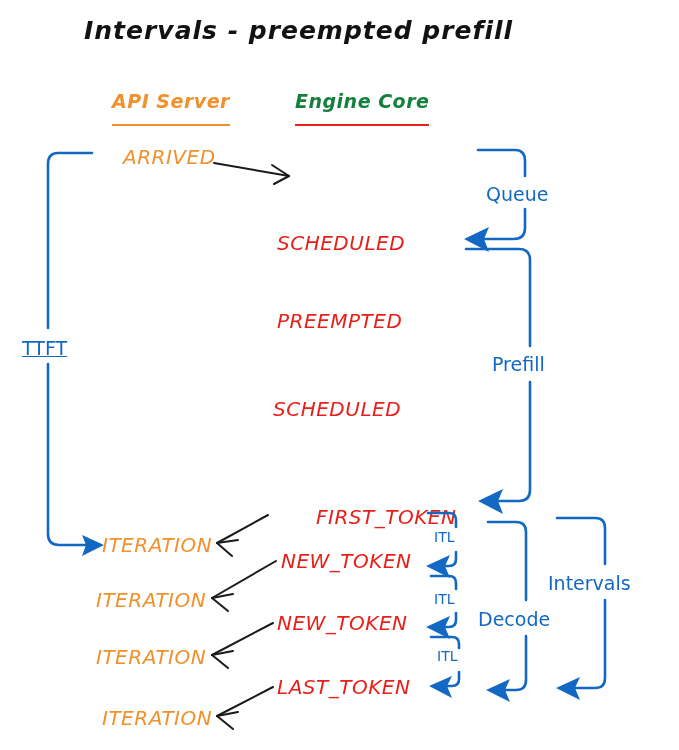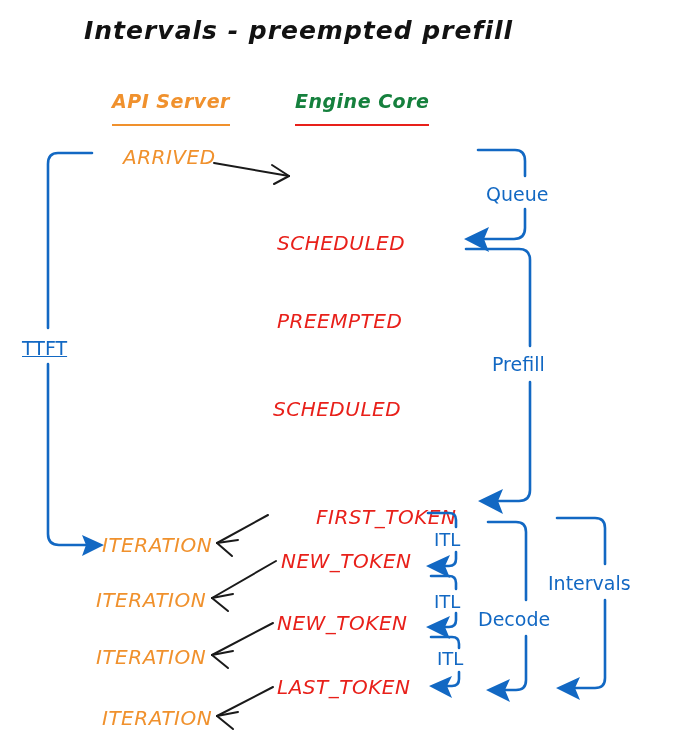--- a/index.html
+++ b/index.html
@@ -47,21 +47,21 @@
 
   .blue-label{
     position:absolute;
     color:#1268c3;
     font-family:"DejaVu Sans",sans-serif;
     font-style:normal;
     font-weight:normal;
     white-space:nowrap;
   }
   .lbl-big{font-size:19px;}
-  .lbl-itl{font-size:18px;}
+  .lbl-itl{font-size:14px;}
 
   svg.layer{
     position:absolute;left:0;top:0;width:679px;height:750px;
     pointer-events:none;
   }
 </style>
 </head>
 <body>
 
 <div id="stage">

